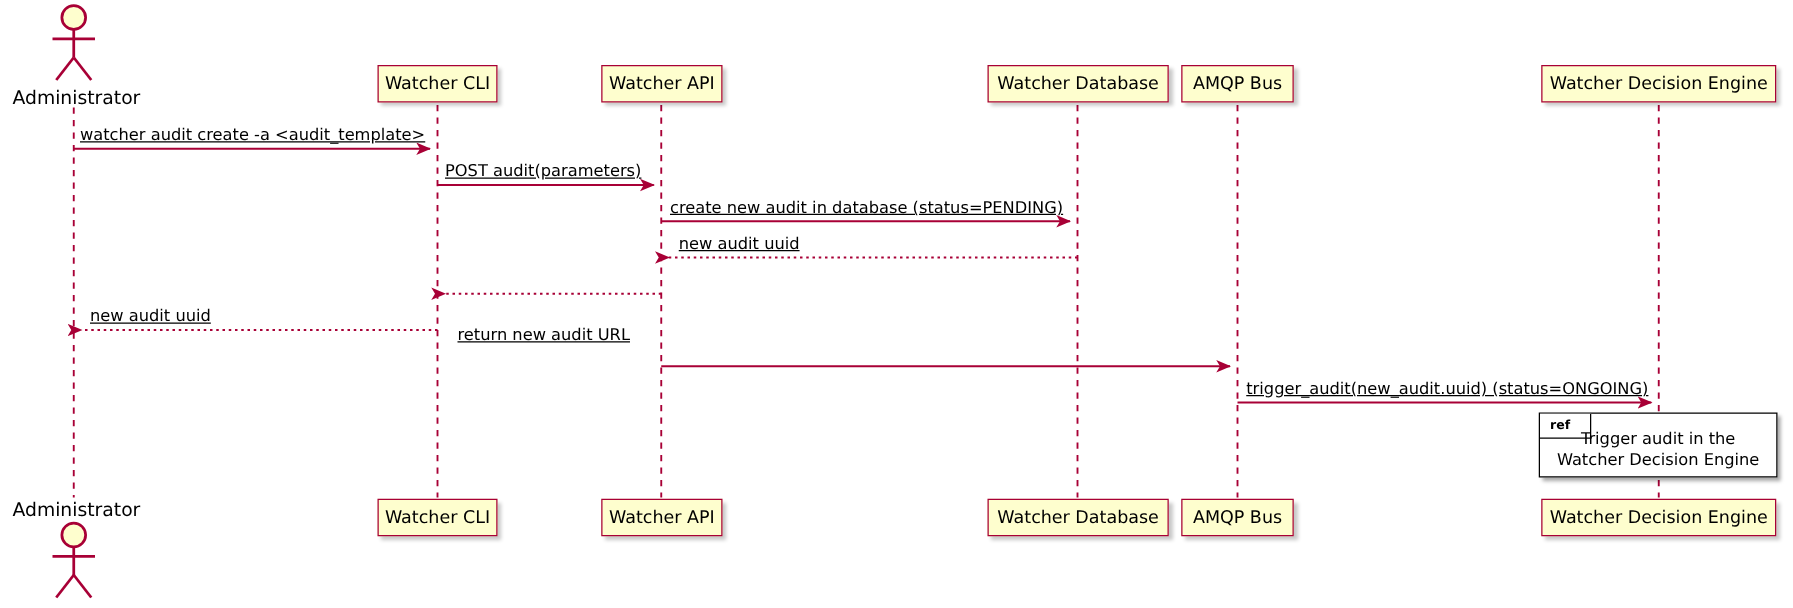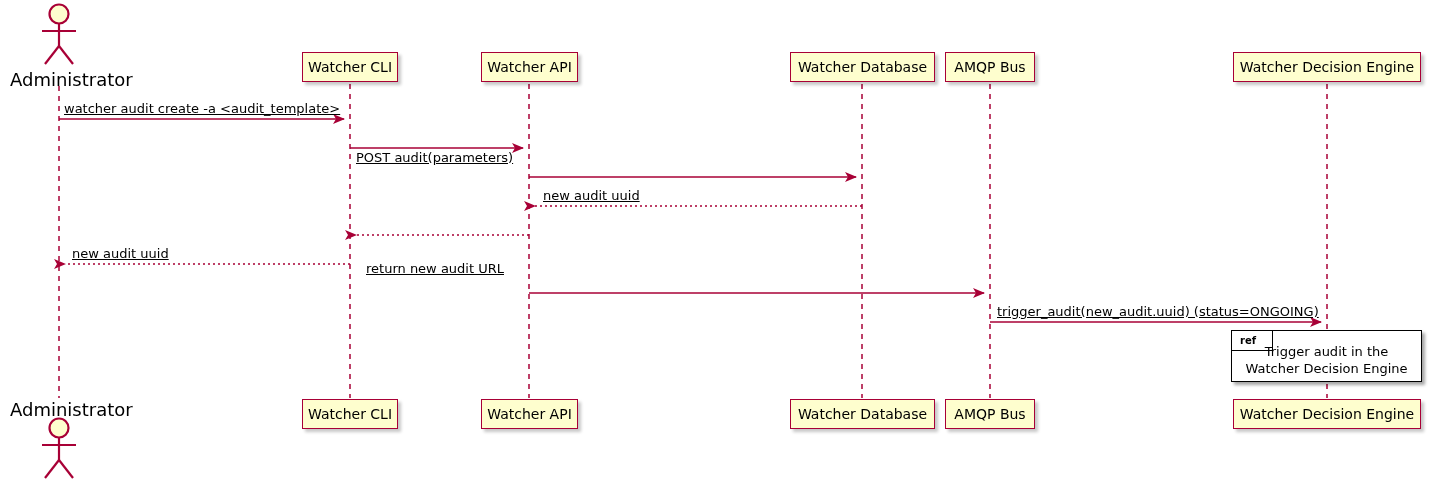--- a/index.html
+++ b/index.html
@@ -34,21 +34,21 @@
     display: flex;
     align-items: center;
     justify-content: center;
     box-sizing: border-box;
     color: #000000;
     font-size: 14px;
     white-space: nowrap;
   }
   .actor-label {
     position: absolute;
-    font-size: 18px;
+    font-size: 15px;
     color: #000000;
     white-space: nowrap;
   }
   .msg-label {
     position: absolute;
     font-size: 13px;
     color: #000000;
     white-space: nowrap;
     text-decoration: underline;
   }
@@ -167,21 +167,22 @@
     <span>AMQP Bus</span>
   </div>
   <div class="participant-box" style="left:1233px; top:399px; width:188px; height:30px;">
     <span>Watcher Decision Engine</span>
   </div>
 
   <div class="actor-label" style="left:10px; top:69px;">Administrator</div>
   <div class="actor-label" style="left:10px; top:399px;">Administrator</div>
 
   <div class="msg-label" style="left:64px; top:101px;">watcher audit create -a &lt;audit_template&gt;</div>
-  <div class="msg-label" style="left:356px; top:130px;margin-top:20px;">POST audit(parameters)</div>
+  <div class="msg-label" style="left:356px; top:130px;">POST audit(parameters)</div>
+  <div class="msg-label" style="left:536px; top:159px;">create new audit in database (status=PENDING)</div>
   <div class="msg-label" style="left:543px; top:188px;">new audit uuid</div>
   <div class="msg-label" style="left:366px; top:217px;margin-top:44px;">return new audit URL</div>
   <div class="msg-label" style="left:72px; top:246px;">new audit uuid</div>
   <div class="msg-label" style="left:997px; top:304px;">trigger_audit(new_audit.uuid) (status=ONGOING)</div>
 
   <div class="ref-frame" style="left:1231px; top:330px; width:191px; height:52px;">
     <div class="ref-tab">
       <span>ref</span>
     </div>
     <div class="ref-body">

